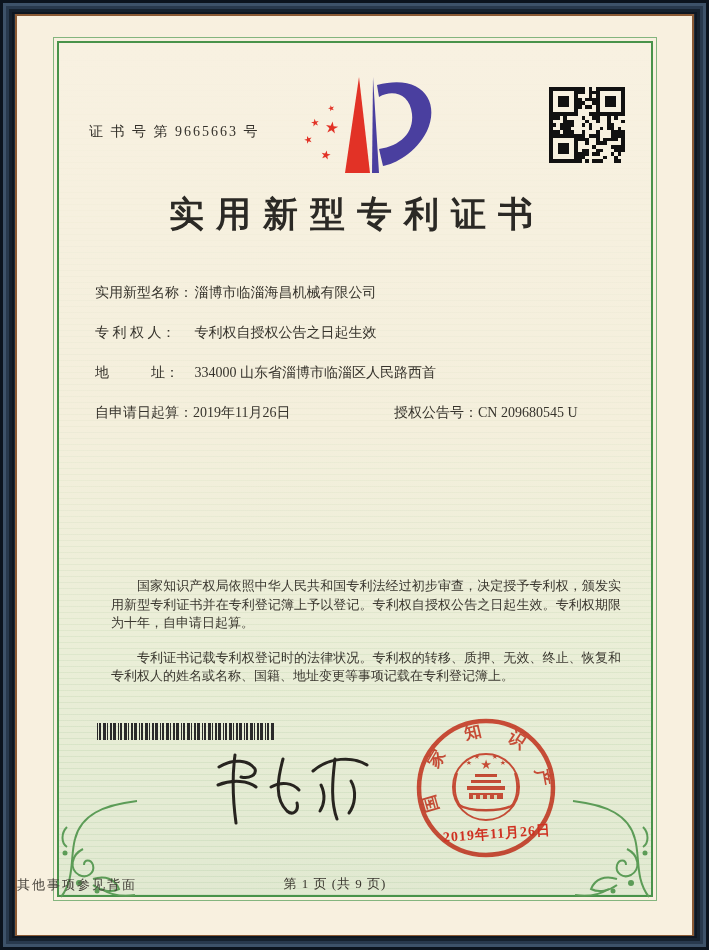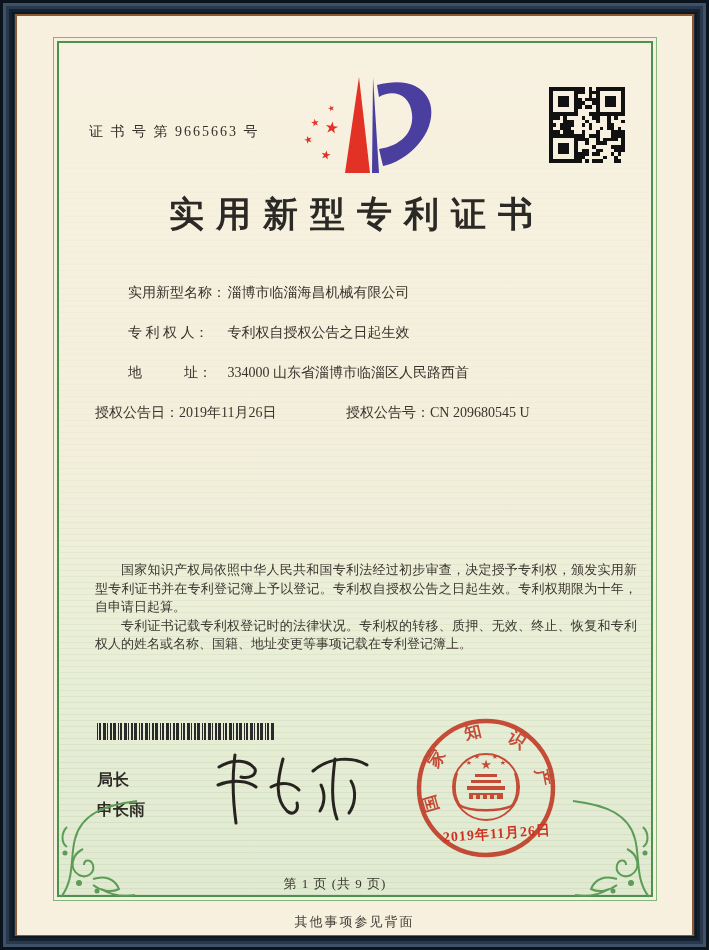--- a/index.html
+++ b/index.html
@@ -25,40 +25,40 @@
     background:repeating-linear-gradient(0deg,rgba(140,182,130,.16) 0 1px,transparent 1px 6px);
     -webkit-mask-image:linear-gradient(180deg,transparent 0%,rgba(0,0,0,.35) 45%,#000 85%);
     mask-image:linear-gradient(180deg,transparent 0%,rgba(0,0,0,.35) 45%,#000 85%);}
   .cert-no{position:absolute;left:30px;top:40px;font-size:14px;letter-spacing:2px;color:#33302a;margin-top:40px;}
   .logo{position:absolute;left:236px;top:30px;width:150px;height:110px;}
   .qr{position:absolute;left:490px;top:44px;width:76px;height:76px;}
   .title{position:absolute;left:0;right:0;top:148px;text-align:center;font-size:35px;
     font-weight:bold;letter-spacing:12px;padding-left:4px;color:#2b2925;}
   .fields{position:absolute;left:36px;top:240px;right:14px;font-size:14px;color:#36332c;}
   .row{height:40px;line-height:20px;white-space:nowrap;}
-  .row .label{display:inline-block;width:96px;margin-left:33px;}
+  .row .label{display:inline-block;width:96px;}
   .grant-row{height:40px;line-height:20px;white-space:nowrap;}
-  .grant-col2{display:inline-block;margin-left:66px;}
+  .grant-col2{display:inline-block;margin-left:100px;}
   .paras{position:absolute;left:36px;right:14px;top:518px;font-size:13px;line-height:18.5px;
     color:#3a372f;text-align:justify;}
-  .paras p{margin:0;text-indent:2em;}
+  .paras p{margin:16px;text-indent:2em;}
   .barcode{position:absolute;left:38px;top:680px;width:180px;height:17px;}
   .director{position:absolute;left:38px;top:722px;font-family:"Liberation Sans","DejaVu Sans",sans-serif;
     font-weight:600;font-size:16px;color:#2e2b26;line-height:30px;}
   .signature{position:absolute;left:142px;top:700px;width:180px;height:90px;}
   .seal{position:absolute;left:352px;top:670px;width:150px;height:150px;opacity:.88;
     mix-blend-mode:multiply;}
   .seal-date{position:absolute;left:358px;top:782px;width:160px;text-align:center;
     color:#cf3122;font-size:14px;letter-spacing:1px;transform:rotate(-4deg);font-weight:600;}
   .page-info{position:absolute;left:0;right:40px;top:832px;text-align:center;font-size:13px;
     color:#3a372f;letter-spacing:1px;}
   .flourish{position:absolute;width:86px;height:104px;}
   .flourish.bl{left:-6px;bottom:-6px;}
   .flourish.br{right:-6px;bottom:-6px;transform:scaleX(-1);}
-  .back-note{position:absolute;left:0;right:0;top:897px;text-align:center;font-size:13px;
+  .back-note{position:absolute;left:0;right:0;top:860px;text-align:left;font-size:13px;
     color:#45413a;letter-spacing:2px;}
 </style>
 </head>
 <body>
 
 <div class="page">
   <div class="frame-bevel"></div>
   <div class="paper">
     <div class="inner">
 
@@ -217,21 +217,21 @@
         </div>
         <div class="row">
           <span class="label">专 利 权 人：</span>
           <span>专利权自授权公告之日起生效</span>
         </div>
         <div class="row">
           <span class="label">地　　　址：</span>
           <span>334000 山东省淄博市临淄区人民路西首</span>
         </div>
         <div class="grant-row">
-          <span class="label">授权公告日：</span><span>2019年11月26日</span>
+          <span class="label">自申请日起算：</span><span>2019年11月26日</span>
           <span class="grant-col2">
             <span>授权公告号：</span><span>CN 209680545 U</span>
           </span>
         </div>
       </div>
 
       <div class="paras">
         <p>国家知识产权局依照中华人民共和国专利法经过初步审查，决定授予专利权，颁发实用新型专利证书并在专利登记簿上予以登记。专利权自授权公告之日起生效。专利权期限为十年，自申请日起算。</p>
         <p>专利证书记载专利权登记时的法律状况。专利权的转移、质押、无效、终止、恢复和专利权人的姓名或名称、国籍、地址变更等事项记载在专利登记簿上。</p>
       </div>
@@ -283,24 +283,20 @@
           <rect x="149" y="0" width="2" height="17" fill="#2a2a2a"></rect>
           <rect x="153" y="0" width="3" height="17" fill="#2a2a2a"></rect>
           <rect x="157" y="0" width="1" height="17" fill="#2a2a2a"></rect>
           <rect x="160" y="0" width="2" height="17" fill="#2a2a2a"></rect>
           <rect x="163" y="0" width="3" height="17" fill="#2a2a2a"></rect>
           <rect x="168" y="0" width="1" height="17" fill="#2a2a2a"></rect>
           <rect x="170" y="0" width="2" height="17" fill="#2a2a2a"></rect>
           <rect x="174" y="0" width="3" height="17" fill="#2a2a2a"></rect>
         </svg>
 
-      <div class="director">
-        <div>局长</div>
-        <div>申长雨</div>
-      </div>
 
       <svg class="signature" viewBox="0 0 180 90">
         <g fill="none" stroke="#27241f" stroke-width="3" stroke-linecap="round">
           <path d="M34 12 C 31 34 32 58 35 80"></path>
           <path d="M18 24 C 32 15 48 17 54 26 C 56 32 48 36 40 34"></path>
           <path d="M17 42 C 32 36 48 38 55 44"></path>
           <path d="M82 16 C 76 38 74 56 86 68 C 92 73 98 68 96 60"></path>
           <path d="M70 44 C 80 38 92 40 98 47"></path>
           <path d="M112 28 C 128 14 152 13 166 22"></path>
           <path d="M134 16 C 131 40 130 60 136 76"></path>

